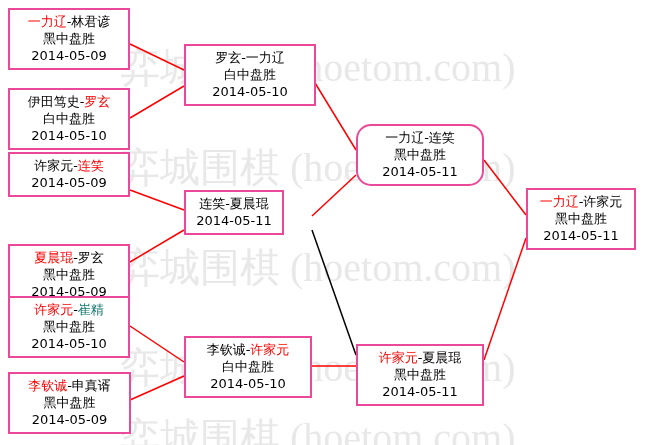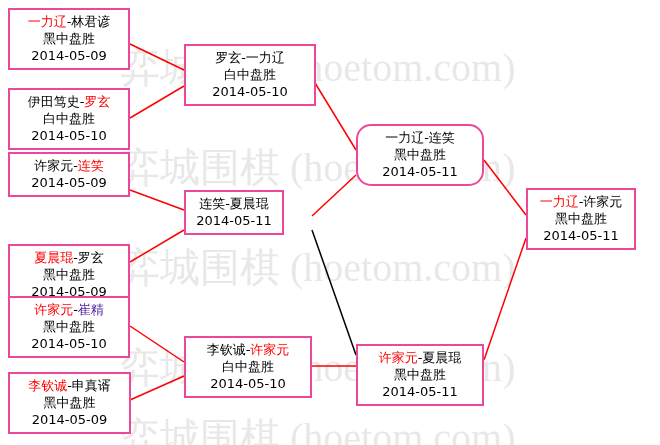--- a/index.html
+++ b/index.html
@@ -74,21 +74,21 @@
       <div class="node" style="left: 8px; top: 152px; width: 122px;">
         <span class="ln"><span style="color: rgb(0, 0, 0);">许家元</span><span>-</span><span style="color: rgb(255, 0, 0);">连笑</span></span>
         <span class="ln">2014-05-09</span>
       </div>
       <div class="node" style="left: 8px; top: 232px; width: 122px; margin-top: 12px;">
         <span class="ln"><span style="color: rgb(255, 0, 0);">夏晨琨</span><span>-</span><span style="color: rgb(0, 0, 0);">罗玄</span></span>
         <span class="ln">黑中盘胜</span>
         <span class="ln">2014-05-09</span>
       </div>
       <div class="node" style="left: 8px; top: 296px; width: 122px;">
-        <span class="ln"><span style="color: rgb(255, 0, 0);">许家元</span><span>-</span><span style="color: #4c1d95;">崔精</span></span>
+        <span class="ln"><span style="color: rgb(255, 0, 0);">许家元</span><span>-</span><span style="color: #0f766e;">崔精</span></span>
         <span class="ln">黑中盘胜</span>
         <span class="ln">2014-05-10</span>
       </div>
       <div class="node" style="left: 8px; top: 372px; width: 123px;">
         <span class="ln"><span style="color: rgb(255, 0, 0);">李钦诚</span><span>-</span><span style="color: rgb(0, 0, 0);">申真谞</span></span>
         <span class="ln">黑中盘胜</span>
         <span class="ln">2014-05-09</span>
       </div>
       <div class="node" style="left: 184px; top: 44px; width: 132px;">
         <span class="ln"><span style="color: rgb(0, 0, 0);">罗玄</span><span>-</span><span style="color: rgb(0, 0, 0);">一力辽</span></span>

